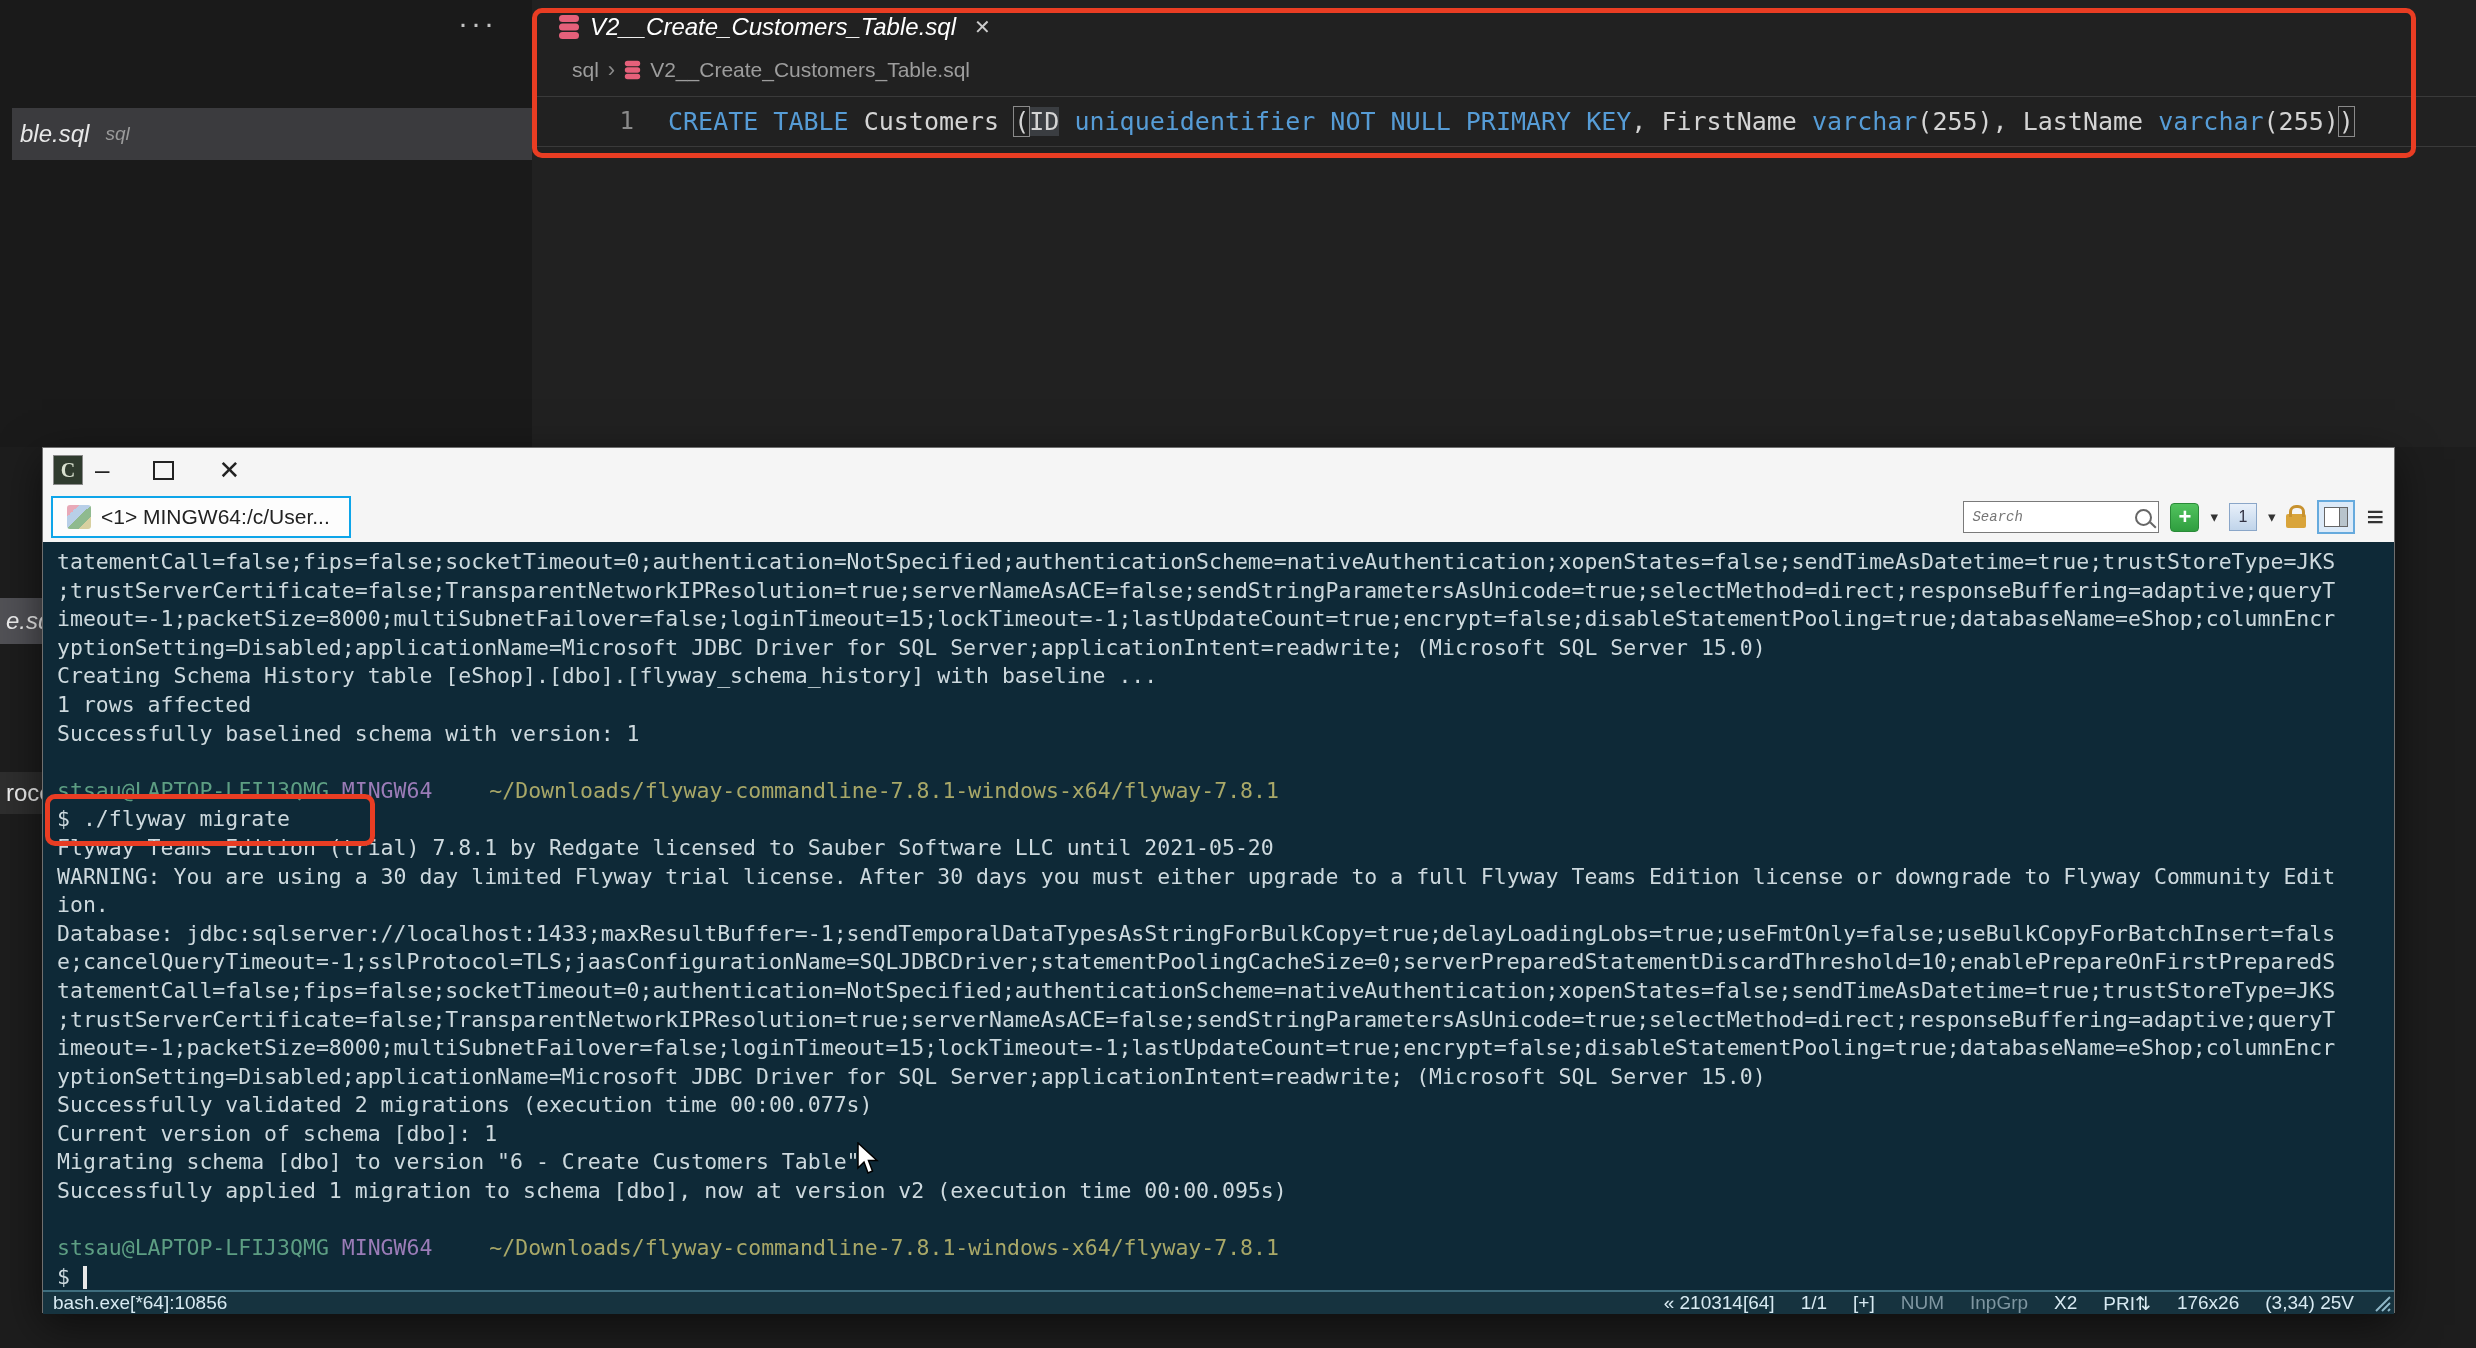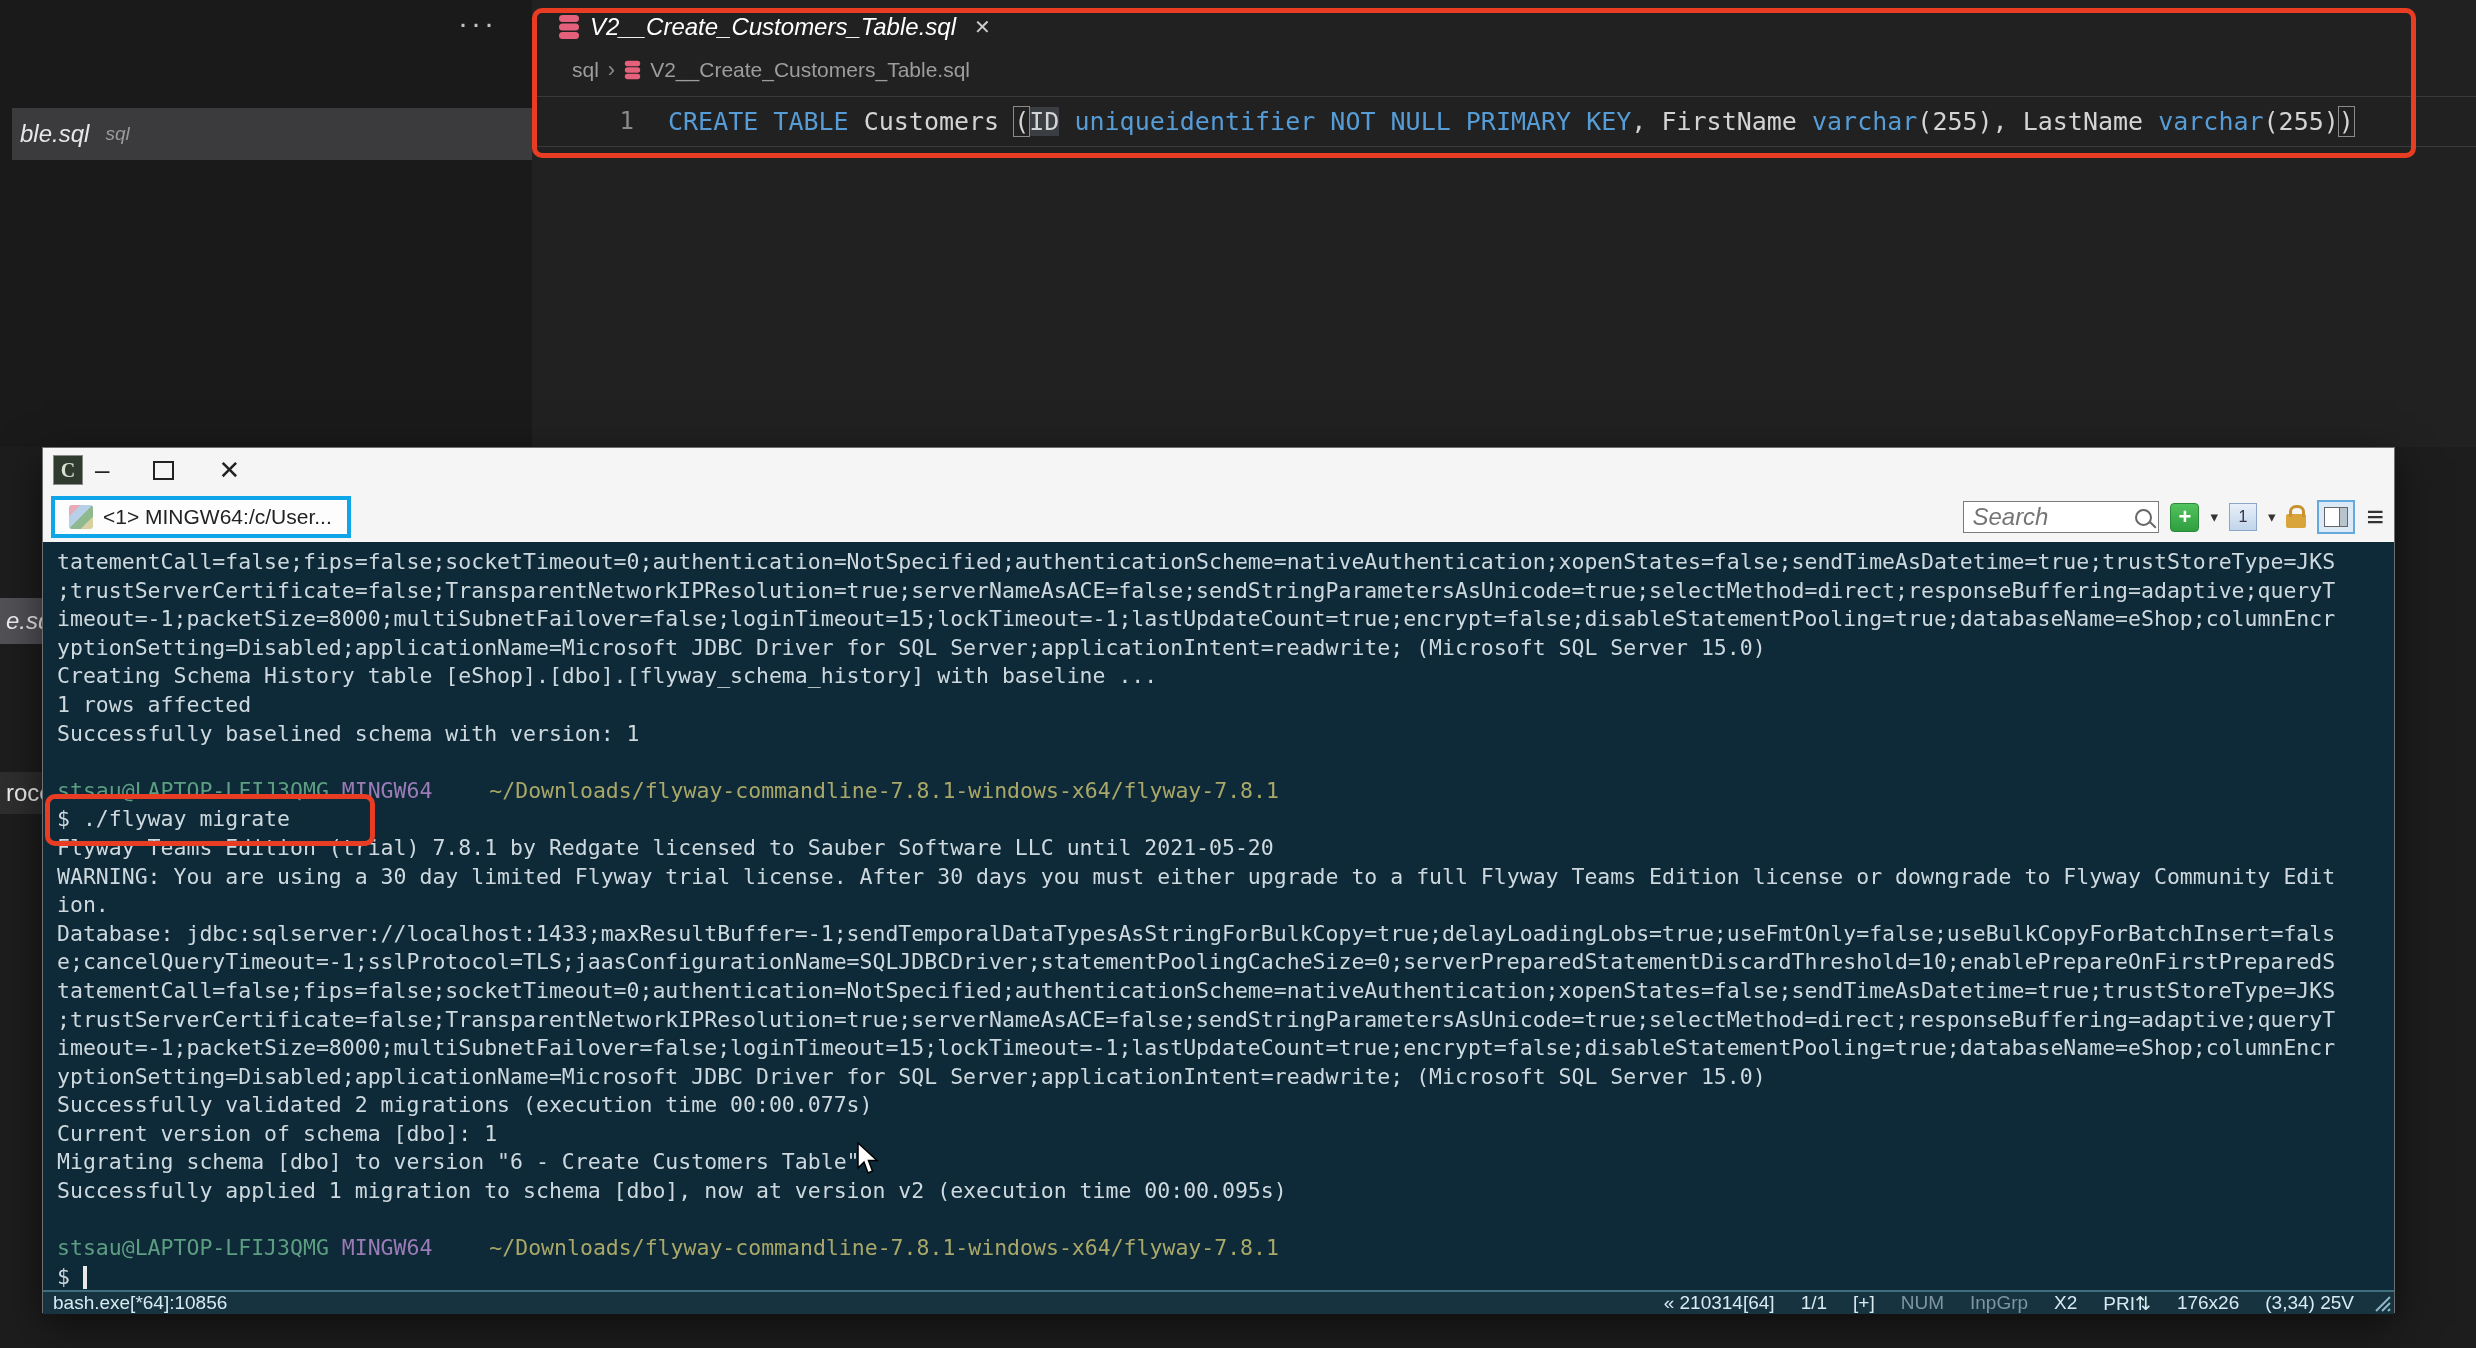--- a/index.html
+++ b/index.html
@@ -47,31 +47,31 @@
   .app-icon{width:28px;height:28px;background:#2f3b2e;border:1px solid #8a8a8a;color:#d8e0cf;
             font-family:"Liberation Serif",serif;font-weight:bold;font-size:20px;
             display:flex;align-items:center;justify-content:center;margin-right:12px;}
   .title-text{font-size:21px;color:#1b1b1b;flex:1;white-space:nowrap;overflow:hidden;}
   .win-buttons{display:flex;align-items:center;gap:44px;margin-right:28px;}
   .wb{font-size:26px;color:#222;line-height:26px;}
   .max-glyph{width:17px;height:15px;border:2px solid #222;display:inline-block;}
 
   .tab-bar{height:50px;background:#f5f5f5;display:flex;align-items:center;justify-content:space-between;
            padding:0 10px 0 8px;box-sizing:border-box;}
-  .console-tab{height:42px;background:#fdfdfd;border:4px solid #0ea5e9;display:flex;align-items:center;
+  .console-tab{height:42px;background:#fdfdfd;border:2px solid #0ea5e9;display:flex;align-items:center;
                gap:10px;padding:0 14px;box-sizing:border-box;min-width:300px;}
   .tab-ico{width:24px;height:24px;background:
      linear-gradient(135deg,#e8a9b8 0 25%,#b8cfe8 25% 50%,#8fba8f 50% 75%,#d8d0a0 75% 100%);
      border-radius:3px;}
   .console-tab-label{font-size:21px;color:#222;}
   .toolbar{display:flex;align-items:center;gap:11px;}
   .search-box{width:196px;height:32px;border:1px solid #7a7a7a;background:#fff;display:flex;
               align-items:center;padding:0 6px;box-sizing:border-box;}
-  .search-box input{flex:1;border:none;outline:none;font-style:italic;font-size:24px;color:#1d4ed8;
-                    font-family:Liberation Sans, sans-serif;background:transparent;min-width:0;}
+  .search-box input{flex:1;border:none;outline:none;font-style:italic;font-size:14px;color:#1d4ed8;
+                    font-family:Liberation Mono, monospace;background:transparent;min-width:0;}
   .mag{width:13px;height:13px;border:2px solid #666;border-radius:50%;position:relative;flex:none;}
   .mag::after{content:'';position:absolute;width:8px;height:2px;background:#666;
               transform:rotate(45deg);right:-7px;bottom:-2px;}
   .btn-plus{width:27px;height:27px;border:1px solid #2a8a38;border-radius:4px;
             background:linear-gradient(#52c35e,#2f9e3f);color:#fff;font-size:22px;font-weight:bold;
             display:flex;align-items:center;justify-content:center;}
   .caret{font-size:15px;color:#333;}
   .btn-num{width:26px;height:26px;border:1px solid #8aa6c8;background:linear-gradient(#e8f0fa,#c0d4ea);
            color:#334;font-size:16px;display:flex;align-items:center;justify-content:center;}
   .lock{width:20px;height:14px;background:#d9a43a;border-radius:2px;position:relative;margin-top:7px;}

